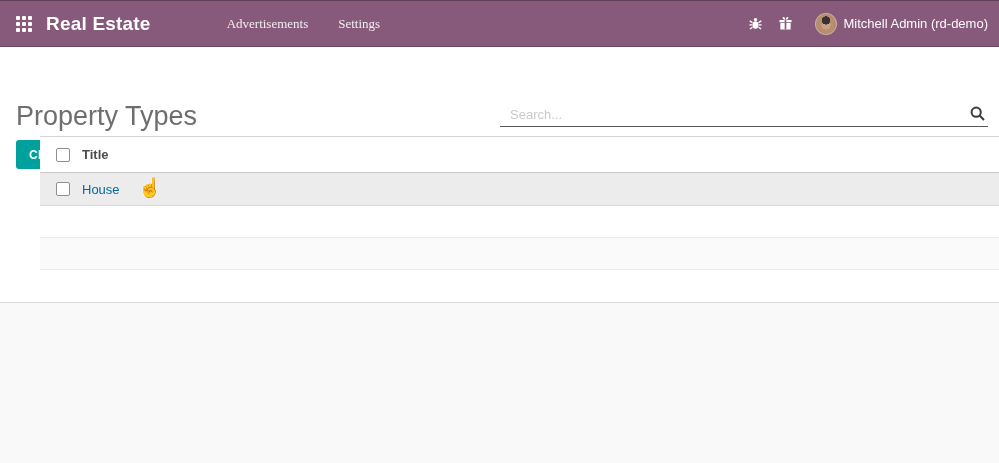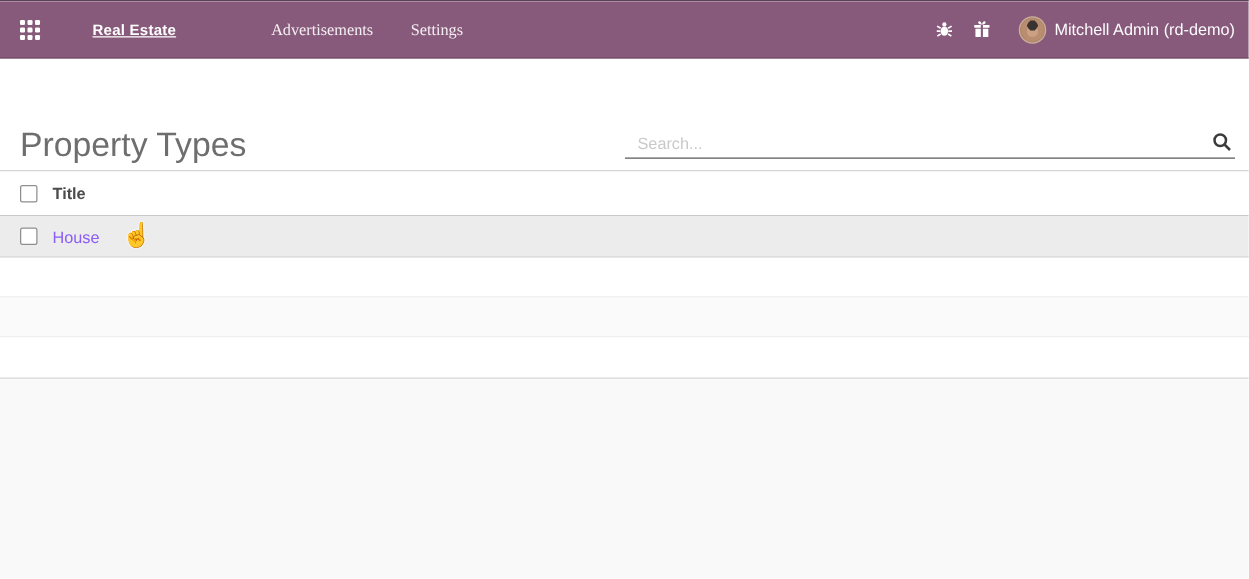--- a/index.html
+++ b/index.html
@@ -14,21 +14,21 @@
 
   
   .navbar {
     height:46px; background:#875a7b; color:#fff;
     display:flex; align-items:center;
     border-bottom:1px solid #6d4963;
   }
   .apps-btn { margin-left:16px; cursor:pointer; display:flex; }
   .apps-grid { display:grid; grid-template-columns:repeat(3,4px); grid-template-rows:repeat(3,4px); gap:2px; }
   .apps-grid span { background:#fff; border-radius:1px; }
-  .brand { margin-left:42px; font-size:12px; font-weight:700; letter-spacing:.2px; cursor:pointer;text-decoration:underline; }
+  .brand { margin-left:14px; font-size:19px; font-weight:700; letter-spacing:.2px; cursor:pointer; }
   .nav-menu { display:flex; margin-left:72px; gap:22px; }
   .nav-item { font-size:13px; color:#f4eef2; cursor:pointer; padding:14px 4px;font-family:Liberation Serif, serif; }
   .nav-right { margin-left:auto; display:flex; align-items:center; margin-right:11px; }
   .nav-icon { width:30px; display:flex; justify-content:center; cursor:pointer; }
   .avatar {
     width:22px; height:22px; border-radius:50%; margin-left:14px; margin-right:7px;
     background:
       radial-gradient(circle at 50% 32%, #3a3230 0 24%, transparent 25%),
       radial-gradient(circle at 50% 55%, #caa183 0 30%, transparent 32%),
       radial-gradient(circle at 50% 50%, #b98d6f 0 60%, #8a6a52 100%);
@@ -62,33 +62,33 @@
   .filter-btn { display:flex; align-items:center; gap:6px; font-size:13px; font-weight:700; color:#4c4c4c; cursor:pointer; }
   .star-glyph { font-size:14px; color:#4c4c4c; line-height:1; }
   .bars-icon { display:flex; flex-direction:column; gap:2px; }
   .bars-icon i { display:block; width:12px; height:2px; background:#4c4c4c; }
 
   .pager { position:absolute; right:11px; top:100px; display:flex; align-items:center; gap:10px; }
   .pager-value { font-size:13px; color:#4c4c4c; cursor:pointer; }
   .pager-btn { padding:0 8px; cursor:pointer; display:flex; align-items:center; }
 
   
-  .list { position:absolute; top:135px; left:0; right:0; }
+  .list { position:absolute; top:135px; left:0; right:0;padding-left:40px; }
   .lrow { display:flex; align-items:center; }
   .list-header {
     height:37px; background:#fff;
     border-top:1px solid #d5d5d5; border-bottom:1px solid #c9c9c9;
   }
   .checkbox {
     width:14px; height:14px; margin-left:16px; flex:0 0 auto;
     border:1px solid #8f8f8f; border-radius:2px; background:#fff; cursor:pointer;
   }
   .col-title { margin-left:12px; font-size:13px; font-weight:700; color:#4c4c4c; cursor:pointer; }
   .data-row { height:33px; background:#ececec; border-bottom:1px solid #d9d9d9; position:relative; cursor:pointer; }
-  .cell-title { margin-left:12px; font-size:13px; color:#8b5cf6; }
+  .cell-title { margin-left:12px; font-size:13px; color:#0369a1; }
   .hand-cursor {
     position:absolute; left:98px; top:3px; font-size:19px; color:#111;
     text-shadow:0 0 1px #fff, 0 0 2px #fff;
   }
   .empty-row-1 { height:32px; background:#fff; border-bottom:1px solid #ececec; }
   .empty-row-2 { height:32px; background:#fafafa; border-bottom:1px solid #ececec; }
   .empty-row-3 { height:32px; background:#fff; }
   .content-bg {
     position:absolute; top:301px; bottom:0; left:0; right:0;
     background:#f9f9f9; border-top:1px solid #d8d8d8;

